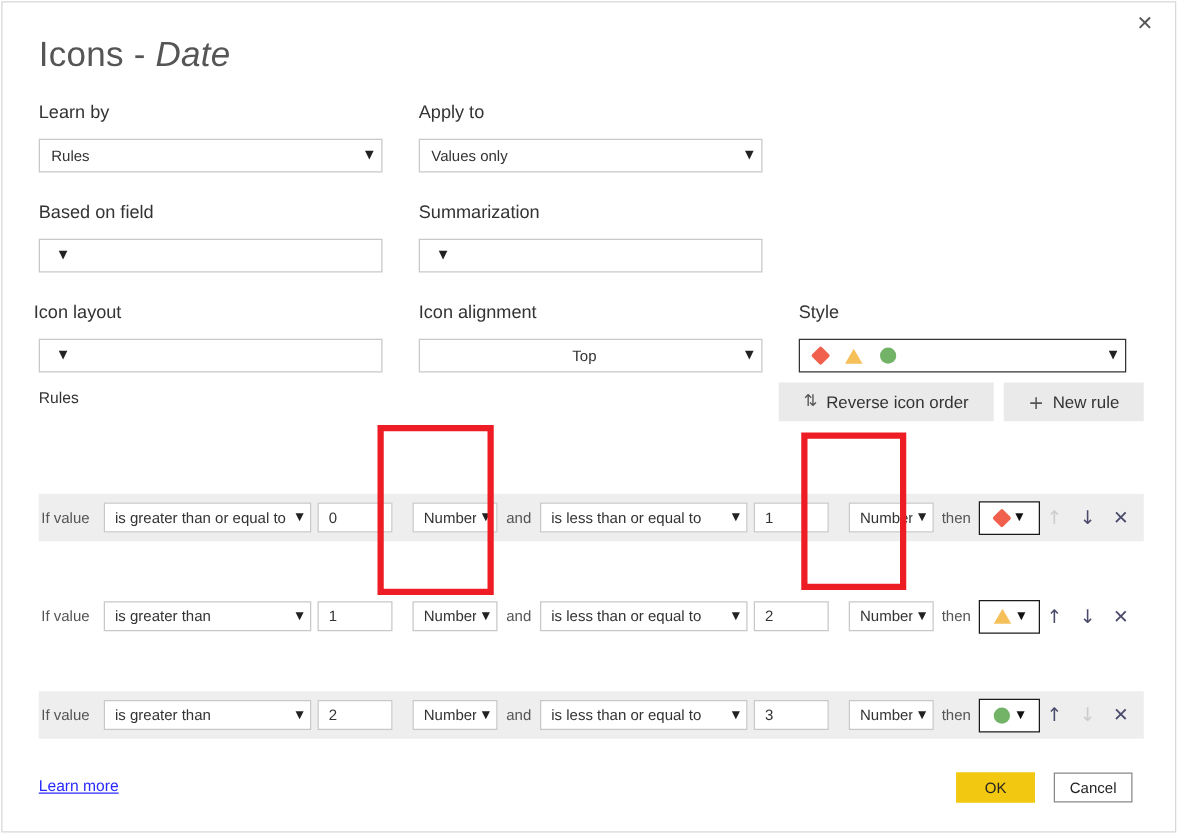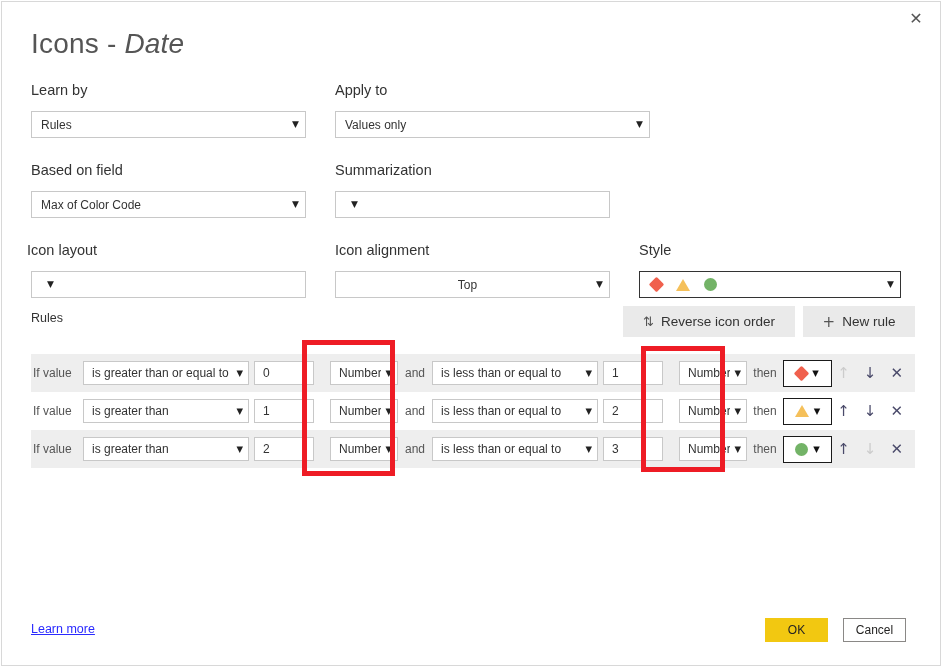--- a/index.html
+++ b/index.html
@@ -92,20 +92,21 @@
     font-size:13.5px; color:#333; cursor:pointer;
   }
   .tbtn .g { font-family:"DejaVu Sans", sans-serif; font-size:13px; color:#555; }
 
   .rules-area { position:absolute; left:29px; top:352px; width:884px; }
   .rrow {
     position:relative;
     height:38px;
     display:flex; align-items:center;
     background:#ffffff;
+    margin-top:41px;
   }
   .rrow.alt { background:#eeeeee; }
 
   .rlabel { font-size:12px; color:#555; white-space:nowrap; }
   .rbox {
     height:24px; border:1px solid #c8c8c8; background:#fff;
     display:flex;align-items:center; padding:0 5px 0 8px;
     font-size:12px; color:#333; cursor:pointer;
   }
   .rbox .v { flex:1; white-space:nowrap; overflow:hidden; }
@@ -153,28 +154,27 @@
 
   <div class="title"><span>Icons - </span><span class="em">Date</span></div>
 
   <div class="field-label" style="left:29px; top:80px;">Learn by</div>
   <div class="dd" style="left:29px; top:109px; width:275px;">
     <span class="val">Rules</span>
     <span class="car">▼</span>
   </div>
 
   <div class="field-label" style="left:333px; top:80px;">Apply to</div>
-  <div class="dd" style="left:333px; top:109px; width:315px;">
+  <div class="dd" style="left:333px; top:109px; width:275px;">
     <span class="val">Values only</span>
     <span class="car">▼</span>
   </div>
 
   <div class="field-label" style="left:29px; top:160px;">Based on field</div>
   <div class="dd" style="left:29px; top:189px; width:275px;">
-    <span class="val">Max of Color Code</span>
     <span class="car">▼</span>
   </div>
 
   <div class="field-label" style="left:333px; top:160px;">Summarization</div>
   <div class="dd" style="left:333px; top:189px; width:275px;">
     <span class="car">▼</span>
   </div>
 
   <div class="field-label" style="left:25px; top:240px;">Icon layout</div>
   <div class="dd" style="left:29px; top:269px; width:275px;">

